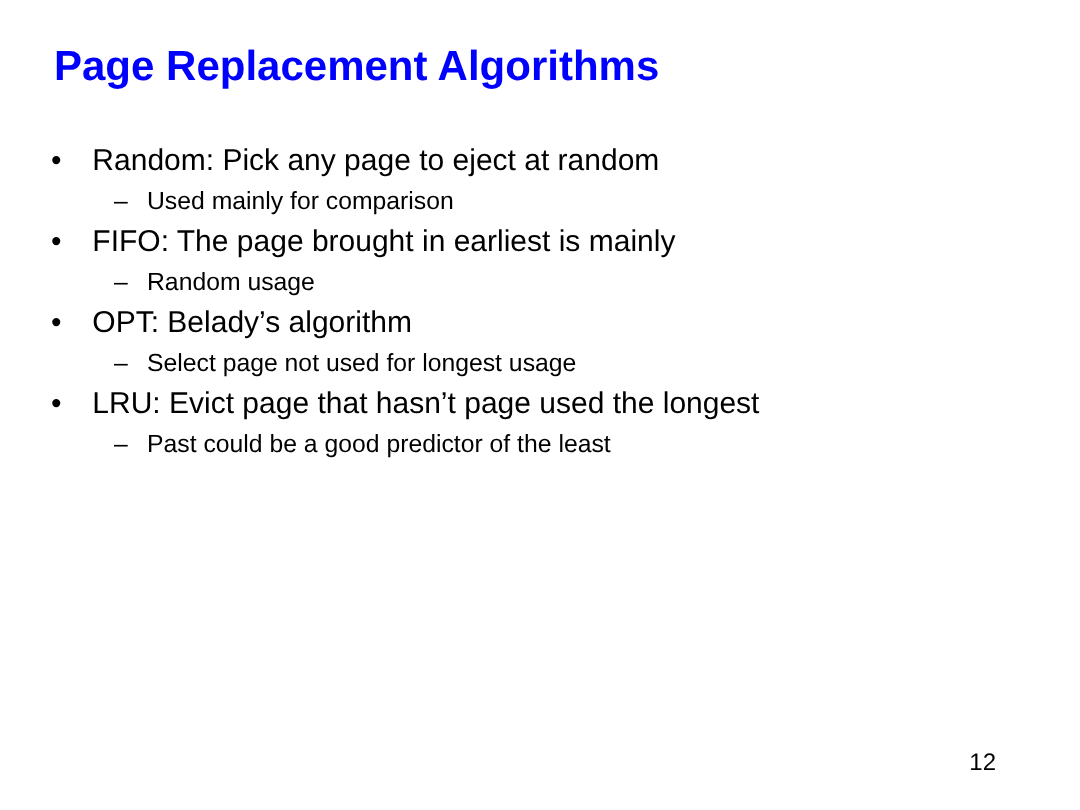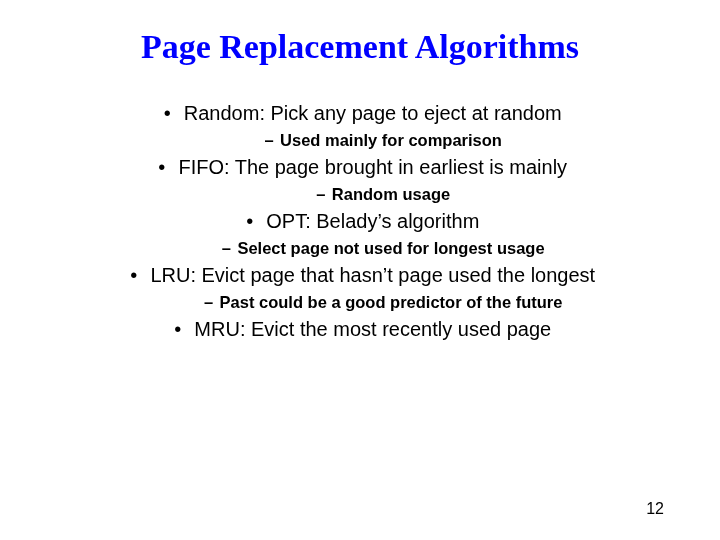--- a/index.html
+++ b/index.html
@@ -1,30 +1,29 @@
 <!DOCTYPE html>
 <html><head>
   <meta charset="utf-8">
   <style>
-    * { margin: 0; padding: 0; box-sizing: border-box; text-align: center; }
+    * { margin: 0; padding: 0; box-sizing: border-box; }
     body {
       width: 720px;
       height: 540px;
       background: #ffffff;
       font-family: Arial, Helvetica, sans-serif;
       padding: 24px 36px 20px 36px;
       position: relative;
       color: #000000;
     }
     .title {
       color: #0000ff;
-      font-size: 34px;
+      font-size: 28px;
       margin-bottom: 36px;
       margin-top: 4px;
-      font-family: Liberation Serif, serif;
     }
     .main-list {
       list-style: none;
       padding-left: 20px;
     }
     .main-item {
       font-size: 20px;
       margin-bottom: 6px;
     }
     .main-item::before {
@@ -35,21 +34,20 @@
     }
     .sub-list {
       list-style: none;
       padding-left: 42px;
       margin-top: 6px;
       margin-bottom: 6px;
     }
     .sub-item {
       font-size: 16.5px;
       margin-bottom: 6px;
-      font-weight: bold;
     }
     .sub-item::before {
       content: "–";
       display: inline-block;
       width: 22px;
       margin-left: -22px;
     }
     .page-number {
       position: absolute;
       bottom: 22px;
@@ -77,21 +75,18 @@
   </li>
   <li class="main-item">
     <span>OPT: Belady’s algorithm</span>
     <ul class="sub-list">
       <li class="sub-item">Select page not used for longest usage</li>
     </ul>
   </li>
   <li class="main-item">
     <span>LRU: Evict page that hasn’t page used the longest</span>
     <ul class="sub-list">
-      <li class="sub-item">Past could be a good predictor of the future</li>
+      <li class="sub-item">Past could be a good predictor of the least</li>
     </ul>
-  </li>
-  <li class="main-item">
-    <span>MRU: Evict the most recently used page</span>
   </li>
 </ul>
 
 <div class="page-number">12</div>
 
 </body></html>

